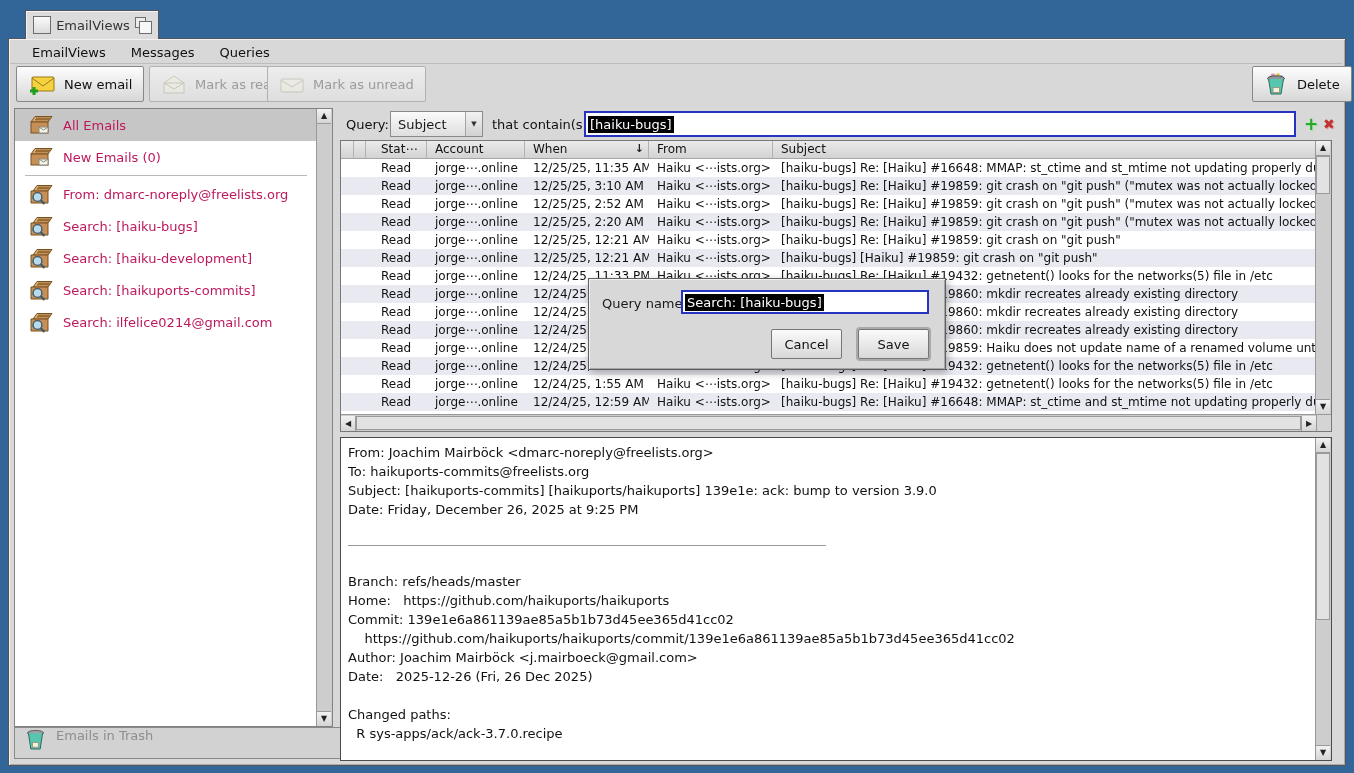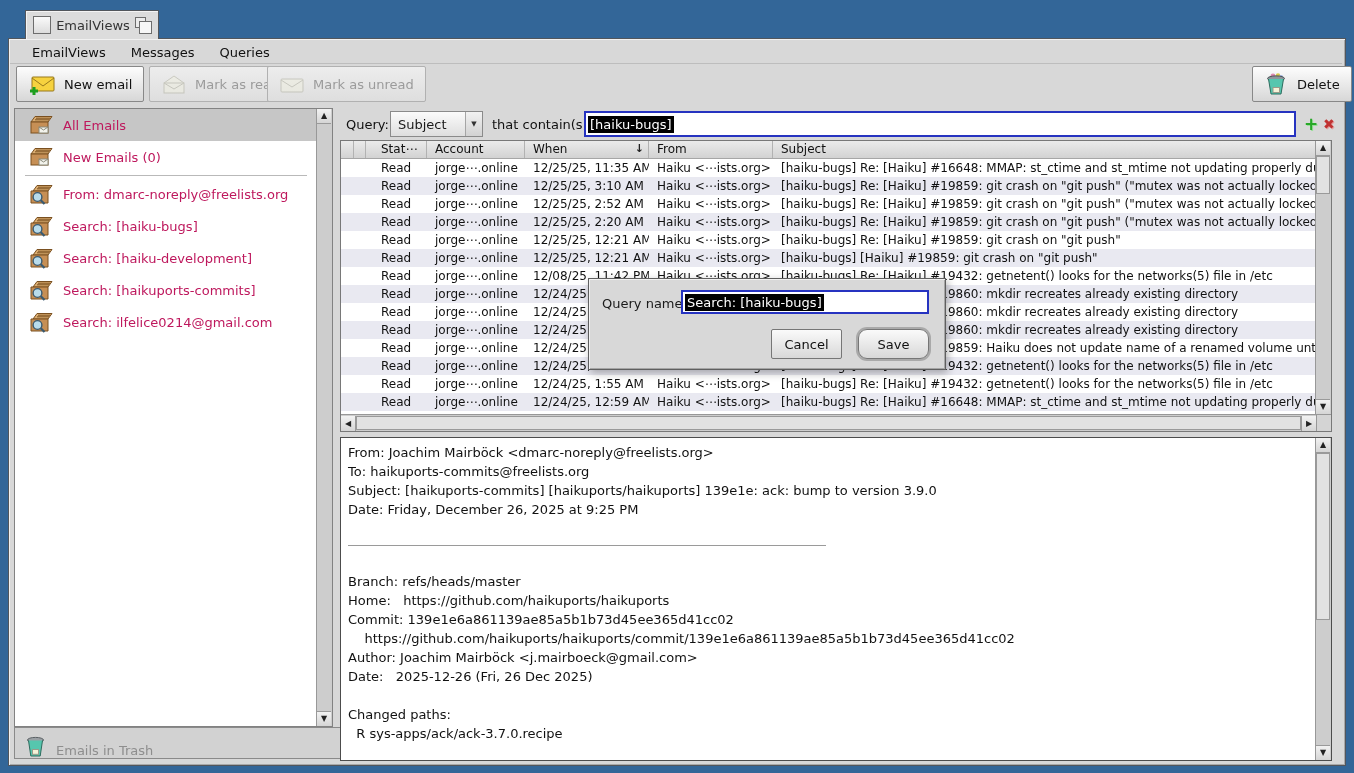--- a/index.html
+++ b/index.html
@@ -23,21 +23,21 @@
   
   #side-list{left:14px;top:108px;width:319px;height:619px;background:#fff;border:1px solid #828282;box-sizing:border-box;overflow:hidden;}
   #side-items{position:absolute;left:0;top:0;right:15px;bottom:0;}
   .side-item{height:32px;display:flex;align-items:center;gap:9px;padding-left:13px;font-size:13px;color:#be185d;white-space:nowrap;overflow:hidden;}
   .side-item.selected{background:#c6c6c6;}
   .side-sep{height:1px;background:#b9b9b9;margin:2px 10px;}
   .vscroll{position:absolute;right:0;top:0;bottom:0;width:15px;background:#cdcdcd;border-left:1px solid #989898;}
   .sbtn{position:absolute;left:0;width:14px;height:14px;background:linear-gradient(#f2f2f2,#d5d5d5);border-bottom:1px solid #9a9a9a;font-size:8px;line-height:14px;text-align:center;color:#222;}
   .sbtn.bottom{bottom:0;top:auto;border-top:1px solid #9a9a9a;border-bottom:none;}
   .sthumb{position:absolute;left:0;width:14px;background:#e2e2e2;border:1px solid #9a9a9a;box-sizing:border-box;}
-  #trash-bar{left:14px;top:727px;width:376px;height:32px;background:#d2d2d2;border:1px solid #8a8a8a;box-sizing:border-box;display:flex;align-items:flex-end;gap:8px;padding-left:9px;font-size:13px;color:#8e8e8e;}
+  #trash-bar{left:14px;top:727px;width:376px;height:32px;background:#d2d2d2;border:1px solid #8a8a8a;box-sizing:border-box;display:flex;align-items:flex-start;gap:8px;padding-left:9px;font-size:13px;color:#8e8e8e;}
   
   .qlabel{top:117px;font-size:13px;color:#111;}
   #q-combo{left:390px;top:111px;width:93px;height:26px;background:linear-gradient(#fbfbfb,#dedede);border:1px solid #8a8a8a;box-sizing:border-box;display:flex;align-items:center;font-size:13px;}
   #q-combo .cb-text{flex:1;padding-left:7px;}
   #q-combo .cb-arrow{width:16px;height:100%;border-left:1px solid #a5a5a5;display:flex;align-items:center;justify-content:center;font-size:7px;color:#333;background:linear-gradient(#f2f2f2,#d2d2d2);}
   #q-input{left:584px;top:111px;width:712px;height:26px;background:#fff;border:2px solid #2633c0;box-sizing:border-box;display:flex;align-items:center;padding-left:2px;font-size:13px;}
   .sel-text{background:#000;color:#fff;padding:1px 2px;white-space:nowrap;}
   #q-add{left:1304px;top:114px;color:#28a828;font-size:17px;font-weight:bold;text-shadow:1px 1px 0 #9adf9a;}
   #q-remove{left:1323px;top:116px;color:#c03232;font-size:14px;font-weight:bold;text-shadow:1px 1px 0 #e3a0a0;}
   
@@ -61,21 +61,21 @@
   #preview{left:340px;top:437px;width:992px;height:324px;background:#fff;border:1px solid #4c4c4c;box-sizing:border-box;overflow:hidden;}
   #pv-content{position:absolute;left:0;top:0;right:15px;bottom:0;overflow:hidden;padding:5px 0 0 7px;font-size:13px;line-height:19px;color:#111;}
   #pv-headers div, #pv-body div{white-space:pre;height:19px;}
   #pv-hr{height:1px;background:#9a9a9a;width:478px;margin:26px 0 26px 0;}
   
   #dialog{left:588px;top:278px;width:358px;height:92px;background:#d8d8d8;border:1px solid #5f5f5f;box-shadow:inset 1px 1px 0 #f2f2f2, inset -1px -1px 0 #a5a5a5, 2px 3px 8px rgba(0,0,0,.3);z-index:10;box-sizing:border-box;}
   #dlg-label{position:absolute;left:13px;top:17px;font-size:13px;}
   #dlg-input{position:absolute;left:92px;top:11px;width:248px;height:24px;background:#fff;border:2px solid #2633c0;box-sizing:border-box;display:flex;align-items:center;padding-left:2px;font-size:13px;}
   .dbtn{position:absolute;top:50px;width:71px;height:30px;background:linear-gradient(#fafafa,#d8d8d8);border:1px solid #767676;border-radius:2px;font-size:13px;display:flex;align-items:center;justify-content:center;box-sizing:border-box;color:#111;}
   #dlg-cancel{left:182px;}
-  #dlg-save{left:269px;box-shadow:0 0 0 2px #a9a9a9;border-radius:9px;}
+  #dlg-save{left:269px;box-shadow:0 0 0 2px #a9a9a9;}
   svg{display:block;}
 </style>
 </head>
 <body>
 
 <div id="win" class="abs"></div>
 
 <div id="tab" class="abs">
   <div id="tab-close"></div>
   <div id="tab-title">EmailViews</div>
@@ -321,21 +321,21 @@
         <div class="lcell">jorge⋯.online</div>
         <div class="lcell">12/25/25, 12:21 AM</div>
         <div class="lcell">Haiku &lt;⋯ists.org&gt;</div>
         <div class="lcell">[haiku-bugs] [Haiku] #19859: git crash on "git push"</div>
       </div>
       <div class="lrow">
         <div class="lcell"></div>
         <div class="lcell"></div>
         <div class="lcell status">Read</div>
         <div class="lcell">jorge⋯.online</div>
-        <div class="lcell">12/08/25, 11:42 PM</div>
+        <div class="lcell">12/24/25, 11:33 PM</div>
         <div class="lcell">Haiku &lt;⋯ists.org&gt;</div>
         <div class="lcell">[haiku-bugs] Re: [Haiku] #19432: getnetent() looks for the networks(5) file in /etc</div>
       </div>
       <div class="lrow">
         <div class="lcell"></div>
         <div class="lcell"></div>
         <div class="lcell status">Read</div>
         <div class="lcell">jorge⋯.online</div>
         <div class="lcell">12/24/25, 10:30 PM</div>
         <div class="lcell">Haiku &lt;⋯ists.org&gt;</div>

